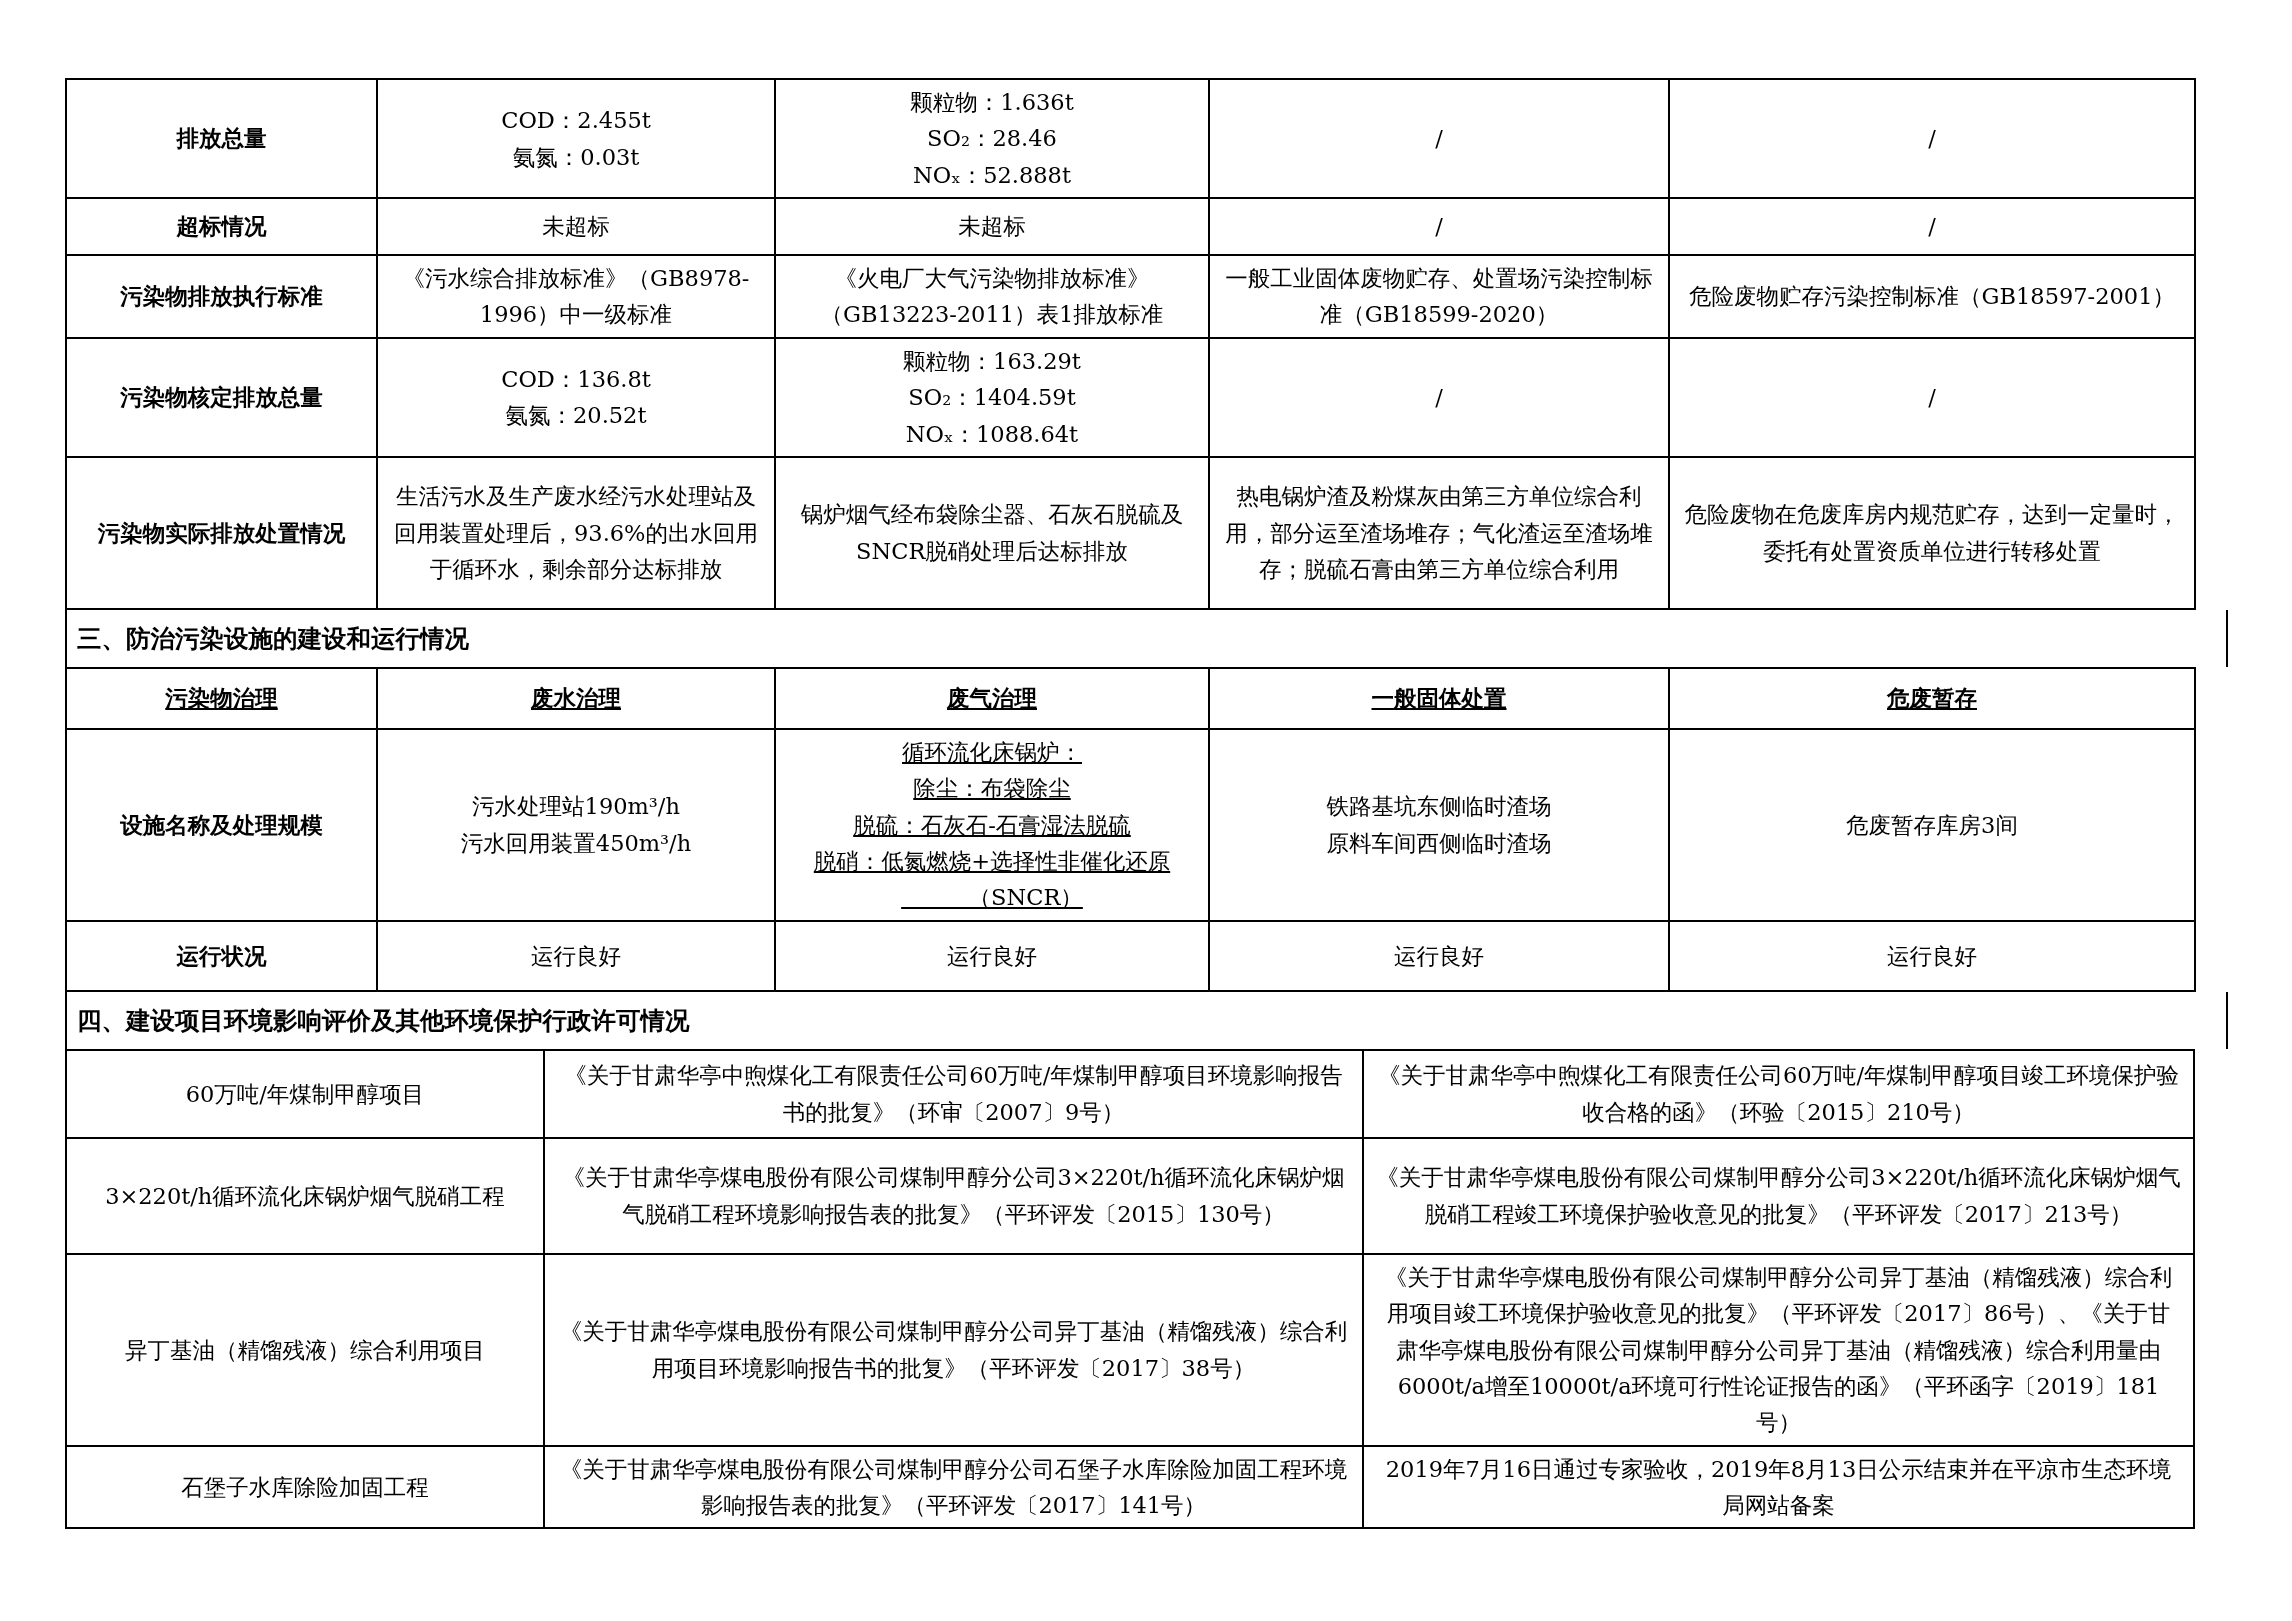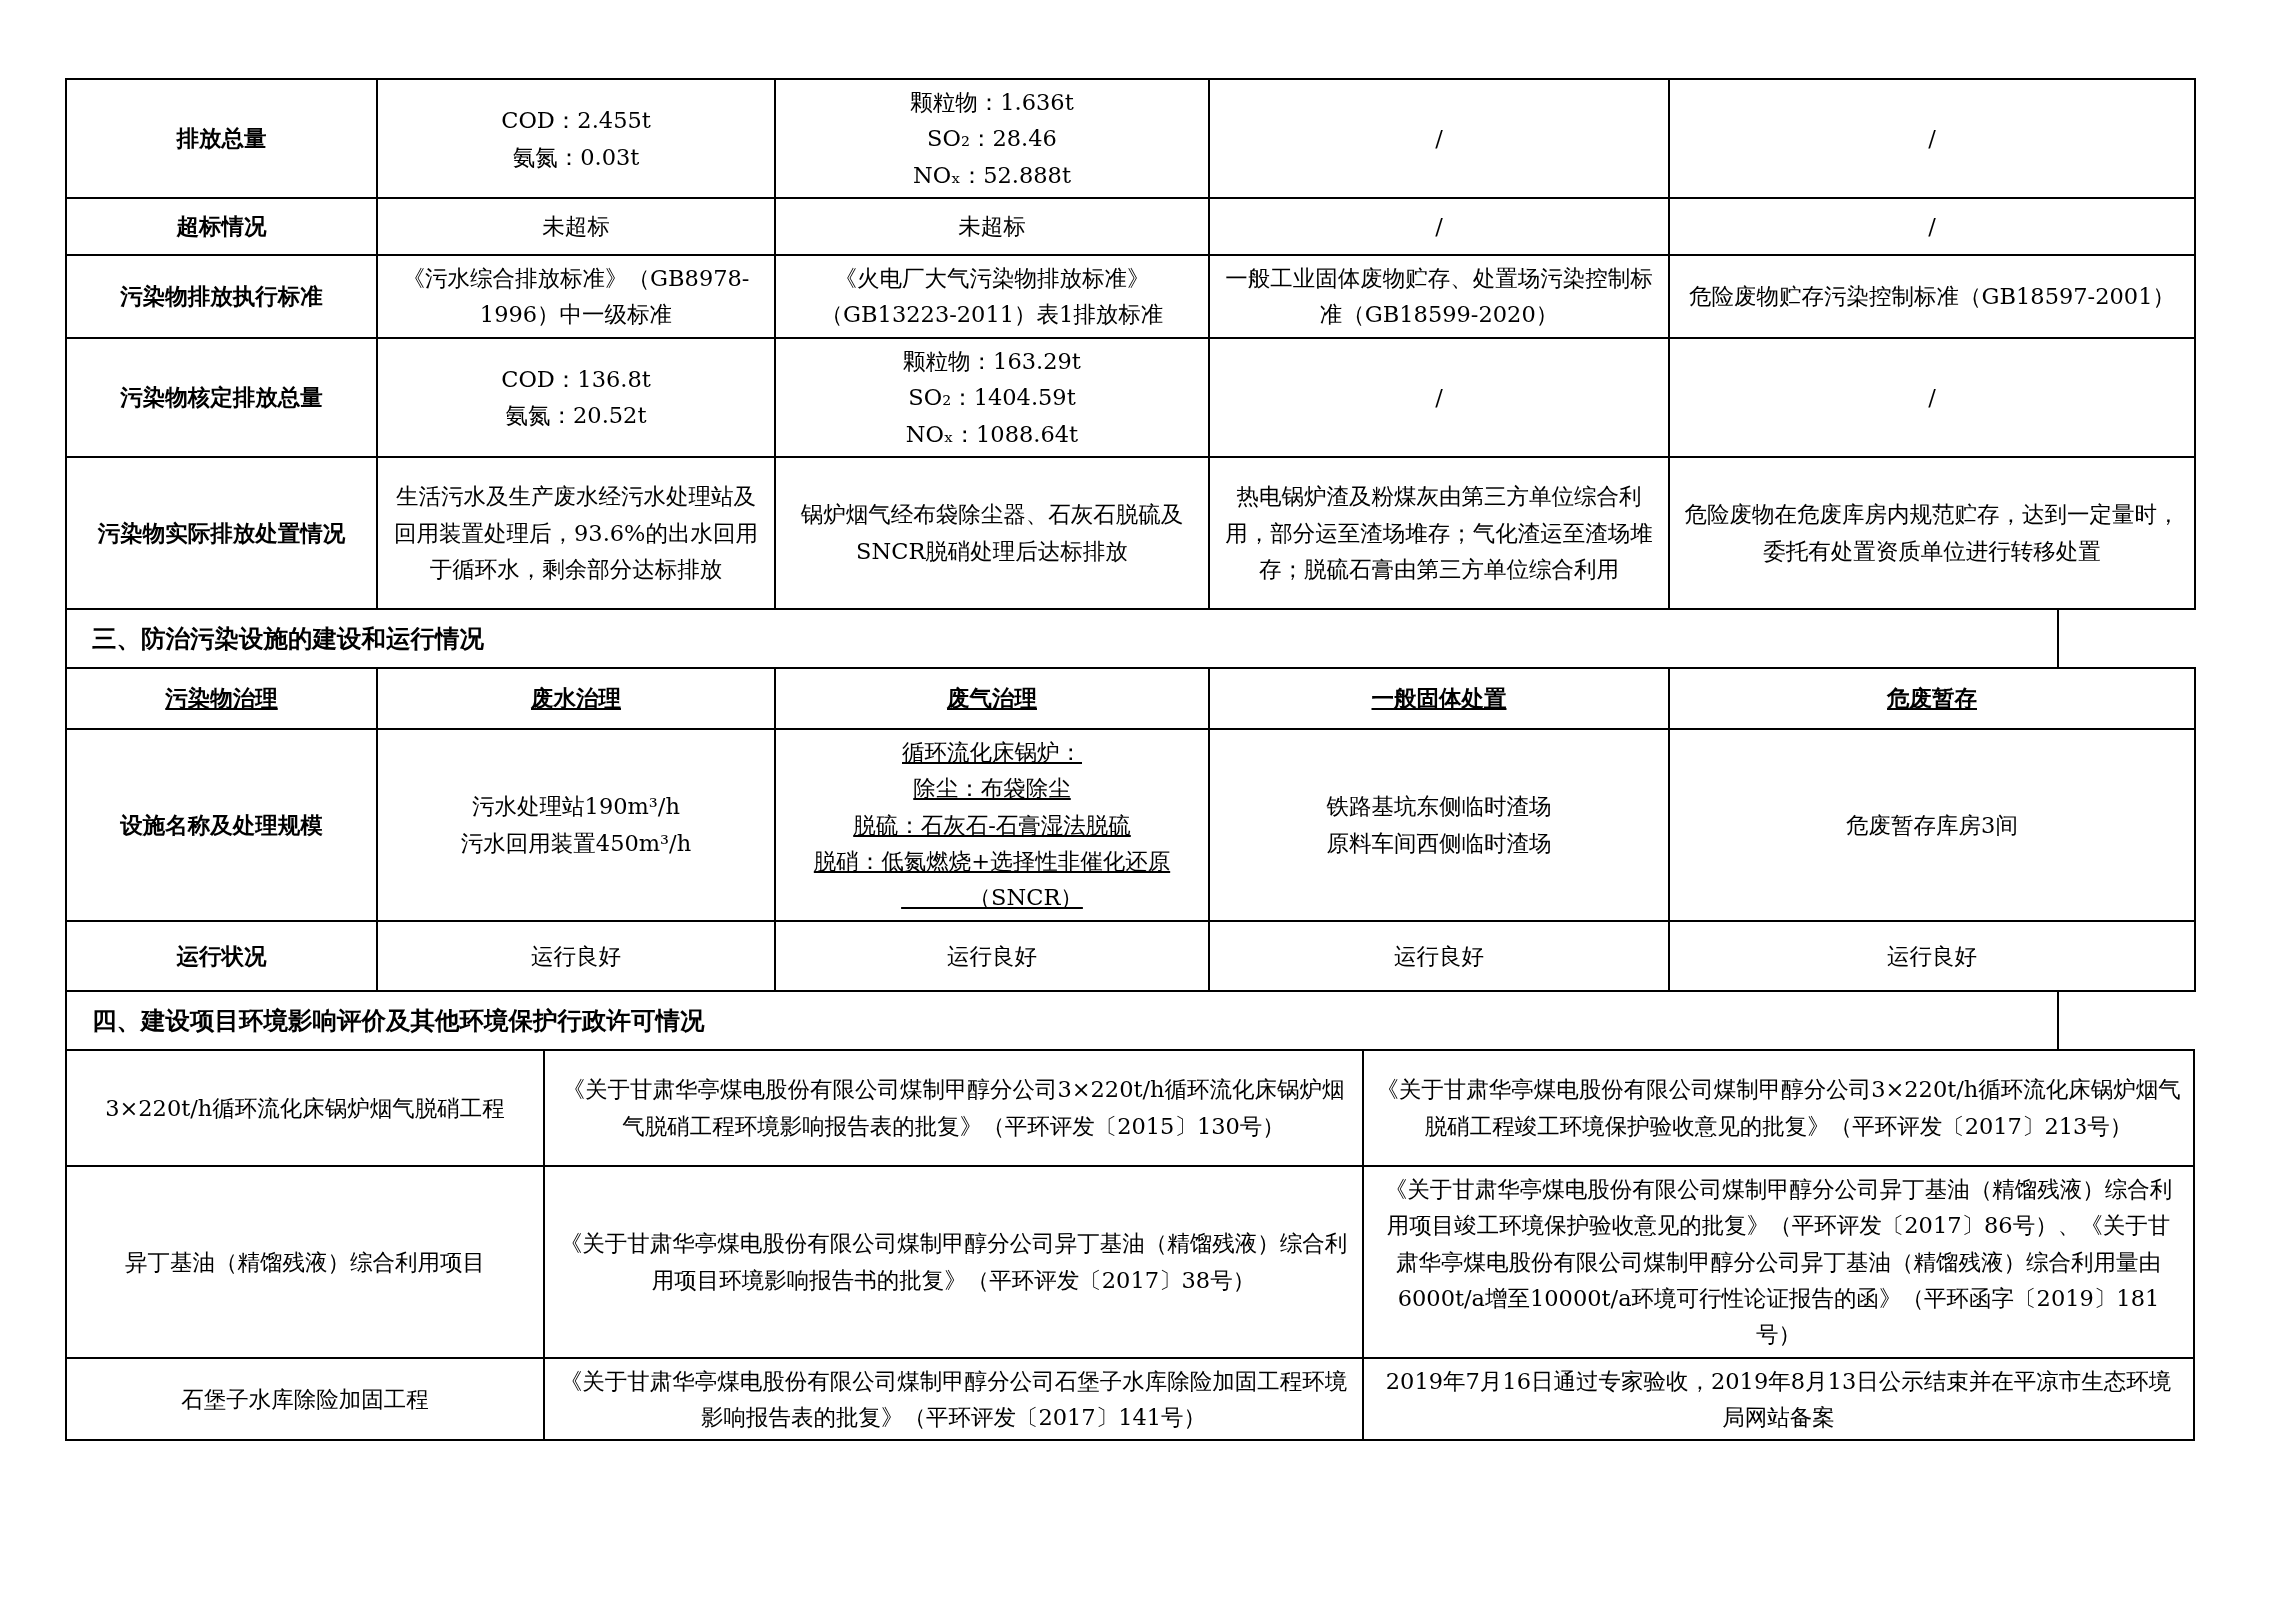--- a/index.html
+++ b/index.html
@@ -42,25 +42,25 @@
   td.hdr {
     font-family: "DejaVu Sans", "Liberation Sans", sans-serif;
     font-weight: bold;
     text-decoration: underline;
   }
   td.leftalign { text-align: left; text-decoration: underline; }
   .band {
     border-left: 2.9px solid #000;
     border-right: 2.9px solid #000;
     box-sizing: border-box;
-    width: 1994px;
+    width: 2163px;
     height: 57px;
     display: flex;
     align-items: center;
-    padding-left: 25px;
+    padding-left: 10px;
     font-family: "DejaVu Sans", "Liberation Sans", sans-serif;
     font-weight: bold;
     font-size: 24.5px;
   }
 </style>
 </head>
 <body>
 
 <div id="page">
   <div id="doc">
@@ -161,20 +161,25 @@
 
     <div class="band">四、建设项目环境影响评价及其他环境保护行政许可情况</div>
 
     <table class="doc-table">
       <colgroup>
         <col style="width:478px">
           <col style="width:819px">
           <col style="width:831px">
       </colgroup>
       <tbody>
+      <tr style="height:88px">
+        <td>60万吨/年煤制甲醇项目</td>
+        <td>《关于甘肃华亭中煦煤化工有限责任公司60万吨/年煤制甲醇项目环境影响报告书的批复》（环审〔2007〕9号）</td>
+        <td>《关于甘肃华亭中煦煤化工有限责任公司60万吨/年煤制甲醇项目竣工环境保护验收合格的函》（环验〔2015〕210号）</td>
+      </tr>
       <tr style="height:116px">
         <td>3×220t/h循环流化床锅炉烟气脱硝工程</td>
         <td>《关于甘肃华亭煤电股份有限公司煤制甲醇分公司3×220t/h循环流化床锅炉烟气脱硝工程环境影响报告表的批复》（平环评发〔2015〕130号）</td>
         <td>《关于甘肃华亭煤电股份有限公司煤制甲醇分公司3×220t/h循环流化床锅炉烟气脱硝工程竣工环境保护验收意见的批复》（平环评发〔2017〕213号）</td>
       </tr>
       <tr style="height:173px">
         <td>异丁基油（精馏残液）综合利用项目</td>
         <td>《关于甘肃华亭煤电股份有限公司煤制甲醇分公司异丁基油（精馏残液）综合利用项目环境影响报告书的批复》（平环评发〔2017〕38号）</td>
         <td>《关于甘肃华亭煤电股份有限公司煤制甲醇分公司异丁基油（精馏残液）综合利用项目竣工环境保护验收意见的批复》（平环评发〔2017〕86号）、《关于甘肃华亭煤电股份有限公司煤制甲醇分公司异丁基油（精馏残液）综合利用量由6000t/a增至10000t/a环境可行性论证报告的函》（平环函字〔2019〕181号）</td>
       </tr>

